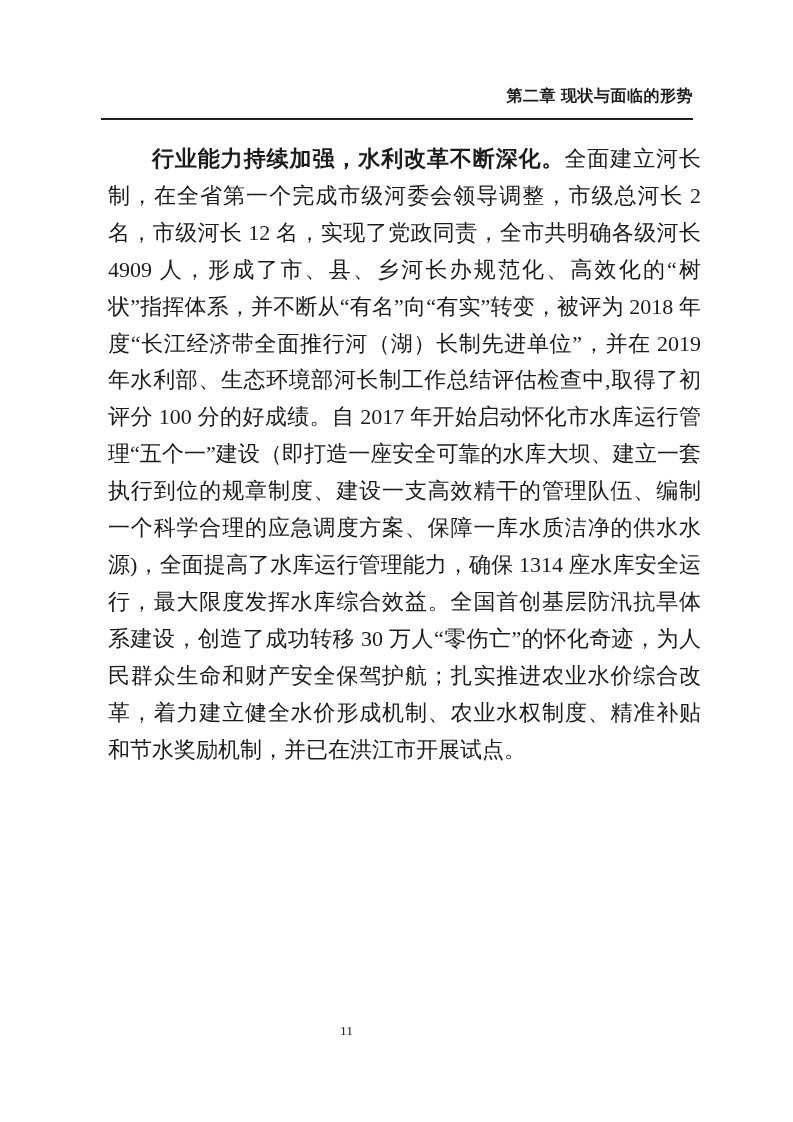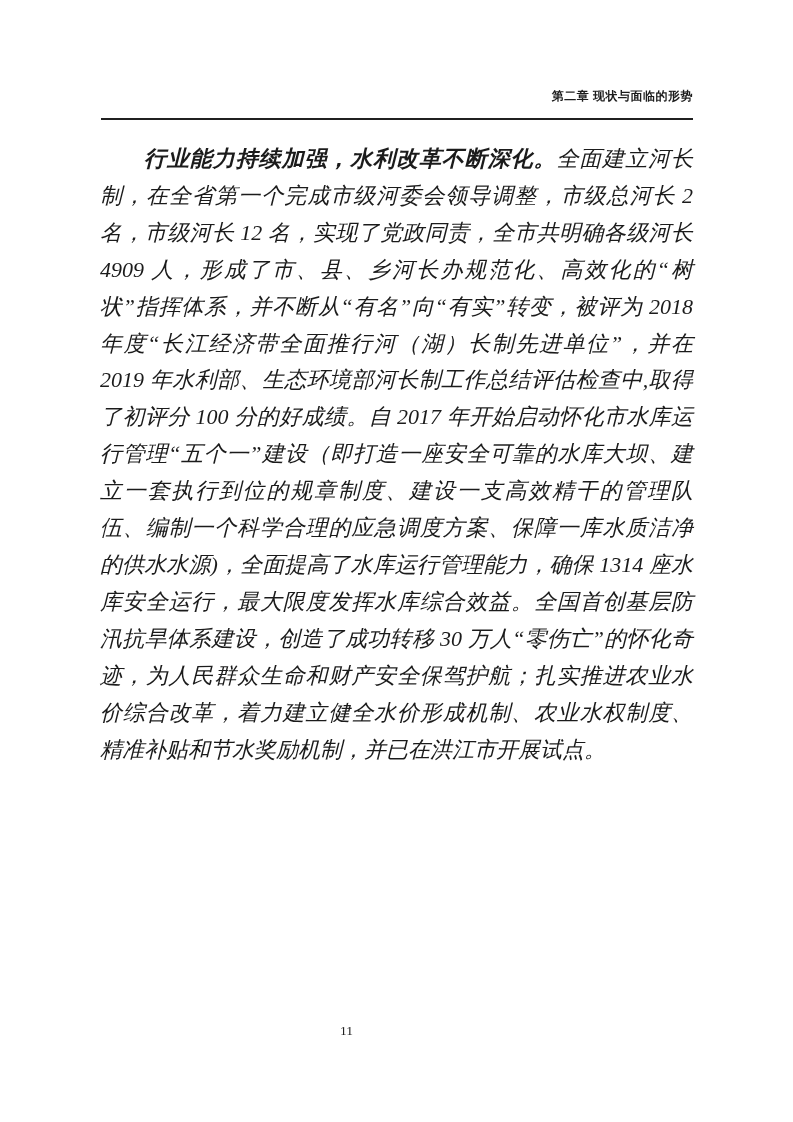--- a/index.html
+++ b/index.html
@@ -21,39 +21,38 @@
     background: #ffffff;
   }
   .page-header {
     position: absolute;
     top: 86px;
     left: 100px;
     width: 593px;
     text-align: right;
     font-family: "Liberation Sans", "DejaVu Sans", sans-serif;
     font-weight: 700;
-    font-size: 12px;
+    font-size: 16px;
     line-height: 20px;
     color: #1c1c1c;
     letter-spacing: 0.5px;
   }
   .header-rule {
     position: absolute;
     top: 118px;
     left: 101px;
     width: 592px;
     height: 0;
     border-top: 2.6px solid #202020;
   }
   .page-body {
     position: absolute;
     top: 141px;
-    left: 100px;
+    left: 108px;
     width: 593px;
-    font-style: italic;
   }
   .page-body p {
     margin: 0;
     padding: 0;
     font-size: 22px;
     line-height: 36.9px;
     text-align: justify;
     text-justify: inter-ideograph;
     text-indent: 2em;
     color: #1b1b1b;

